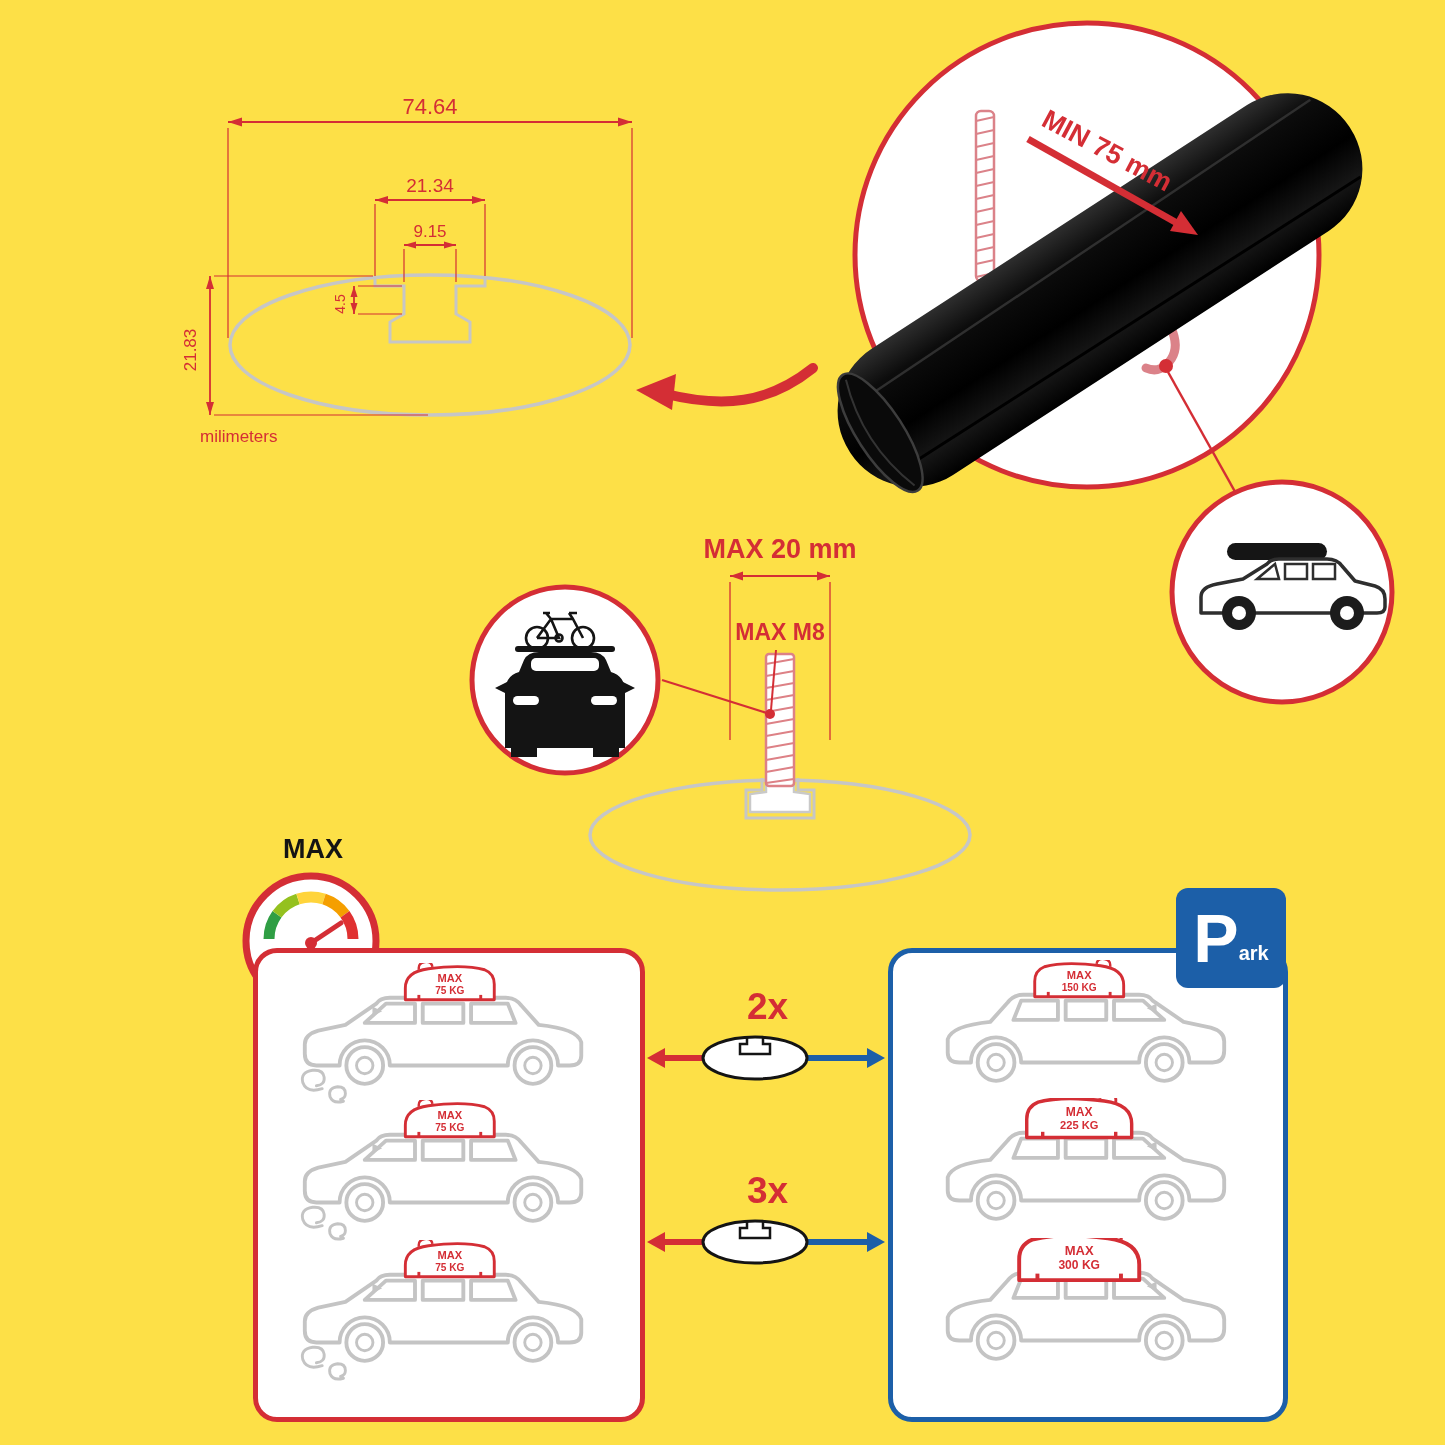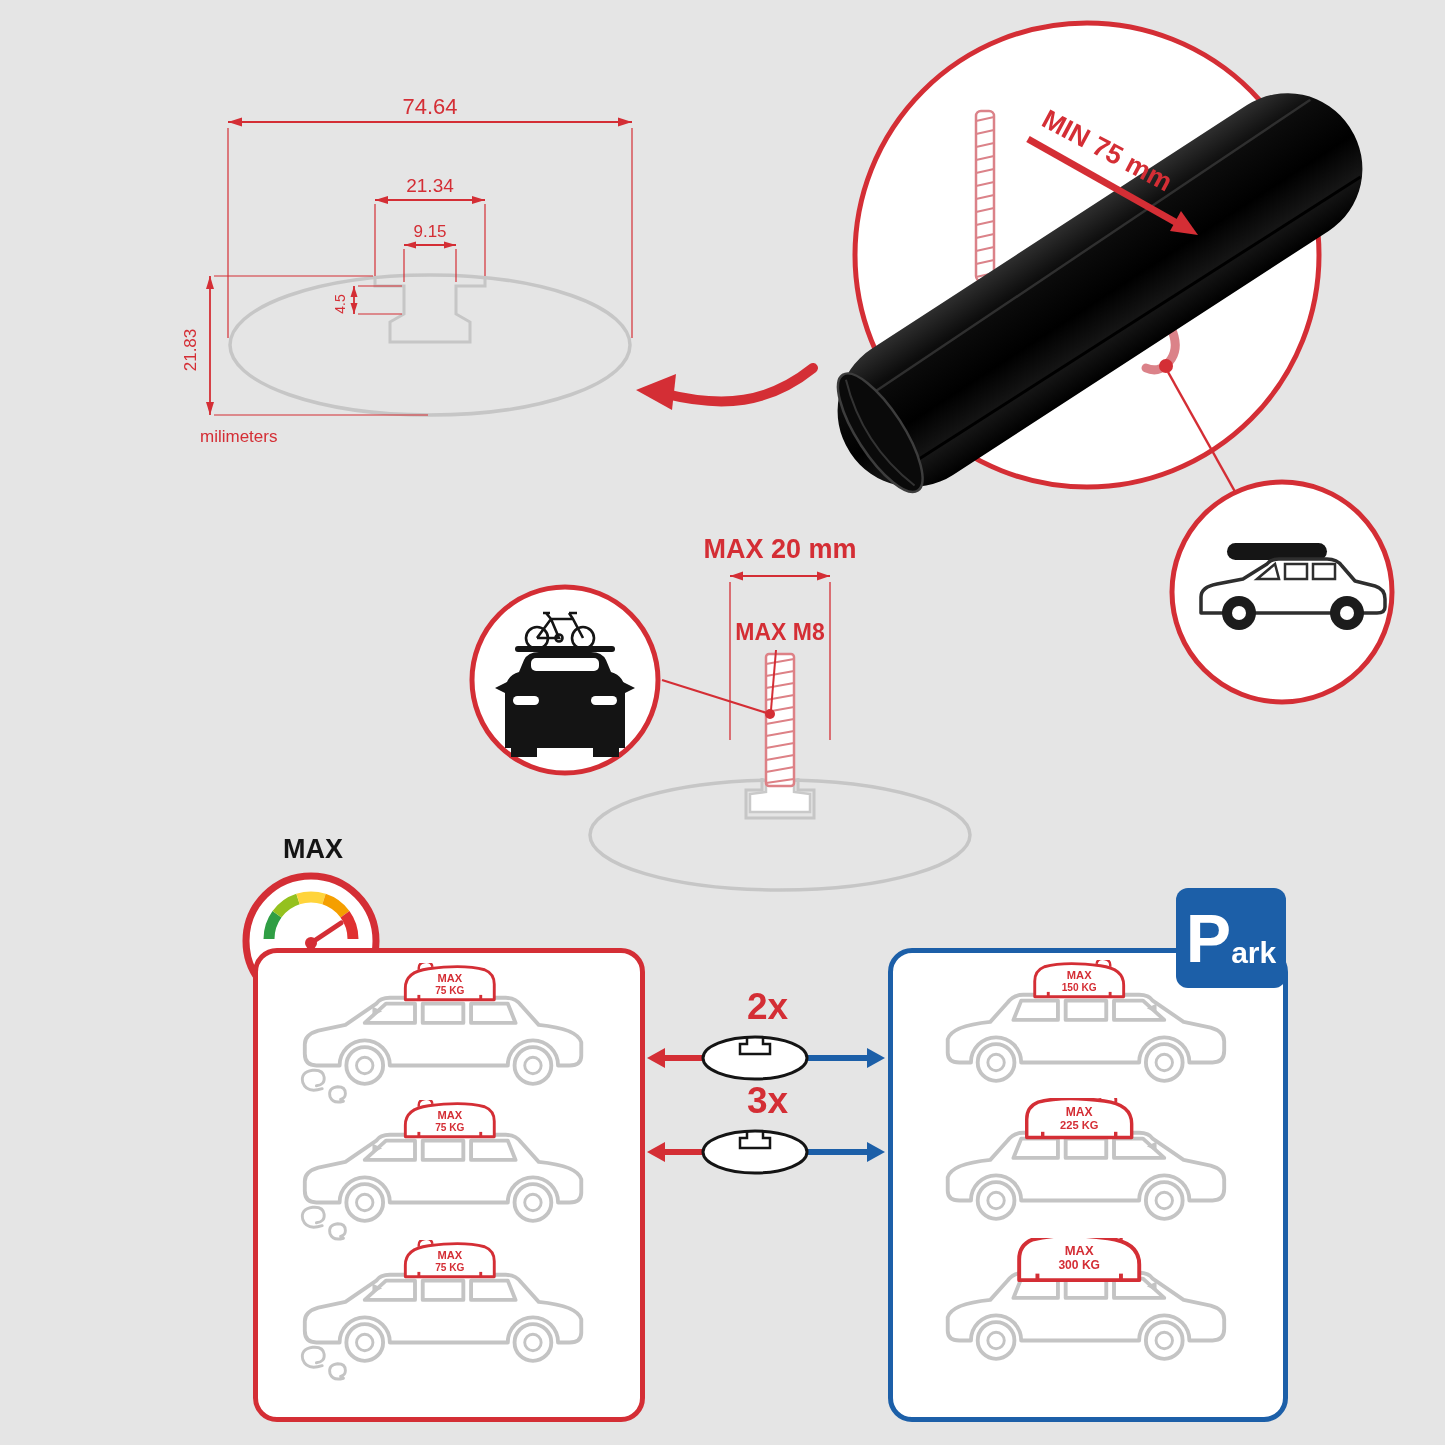--- a/index.html
+++ b/index.html
@@ -1,27 +1,27 @@
 <!DOCTYPE html>
 <html><head>
 <meta charset="utf-8">
 <style>
   html,body{margin:0;padding:0;background:#fff;}
-  #canvas{position:relative;width:1445px;height:1445px;background:#e5e5e5;overflow:hidden;
+  #canvas{position:relative;width:1445px;height:1445px;background:#fde047;overflow:hidden;
           font-family:"Liberation Sans",sans-serif;}
   .abs{position:absolute;}
   svg text{font-family:"Liberation Sans",sans-serif;}
   .dimtext text{fill:#d42e35;}
   .panel{background:#fff;border-radius:24px;box-sizing:border-box;}
   .red-panel{border:5px solid #d42e35;}
   .blue-panel{border:5px solid #1c5fa8;}
   .park-sign{width:110px;height:100px;background:#1c5fa8;border-radius:12px;display:flex;
              align-items:center;justify-content:center;color:#fff;font-weight:bold;}
   .park-p{font-size:68px;line-height:1;}
-  .park-ark{font-size:30px;margin-top:30px;}
+  .park-ark{font-size:20px;margin-top:30px;}
   .mult-label{font-size:37px;font-weight:bold;color:#d42e35;text-align:center;margin-bottom:2px;height:42px;line-height:42px;}
   .gauge-caption{width:110px;text-align:center;font-weight:bold;color:#141414;}
 </style>
 </head>
 <body>
 
 <div id="canvas">
 
   <svg width="0" height="0" style="position:absolute" aria-hidden="true">
     <defs>
@@ -293,21 +293,21 @@
     <div class="mult-label">2x</div>
     <svg width="245" height="56" viewBox="0 0 245 56">
       <line x1="12" y1="28" x2="58" y2="28" stroke="#d42e35" stroke-width="6"></line>
       <polygon points="2,28 20,18 20,38" fill="#d42e35"></polygon>
       <line x1="162" y1="28" x2="226" y2="28" stroke="#1c5fa8" stroke-width="6"></line>
       <polygon points="240,28 222,18 222,38" fill="#1c5fa8"></polygon>
       <ellipse cx="110" cy="28" rx="52" ry="21" fill="#fff" stroke="#141414" stroke-width="3"></ellipse>
       <path d="M102 8 L102 14 L95 14 L95 24 L125 24 L125 14 L118 14 L118 8" fill="none" stroke="#141414" stroke-width="2.5"></path>
     </svg>
   </div>
-  <div class="abs" style="left:645px;top:1080px;width:245px">
+  <div class="abs" style="left:645px;top:1170px;width:245px">
     <div class="mult-label">3x</div>
     <svg width="245" height="56" viewBox="0 0 245 56">
       <line x1="12" y1="28" x2="58" y2="28" stroke="#d42e35" stroke-width="6"></line>
       <polygon points="2,28 20,18 20,38" fill="#d42e35"></polygon>
       <line x1="162" y1="28" x2="226" y2="28" stroke="#1c5fa8" stroke-width="6"></line>
       <polygon points="240,28 222,18 222,38" fill="#1c5fa8"></polygon>
       <ellipse cx="110" cy="28" rx="52" ry="21" fill="#fff" stroke="#141414" stroke-width="3"></ellipse>
       <path d="M102 8 L102 14 L95 14 L95 24 L125 24 L125 14 L118 14 L118 8" fill="none" stroke="#141414" stroke-width="2.5"></path>
     </svg>
   </div>

